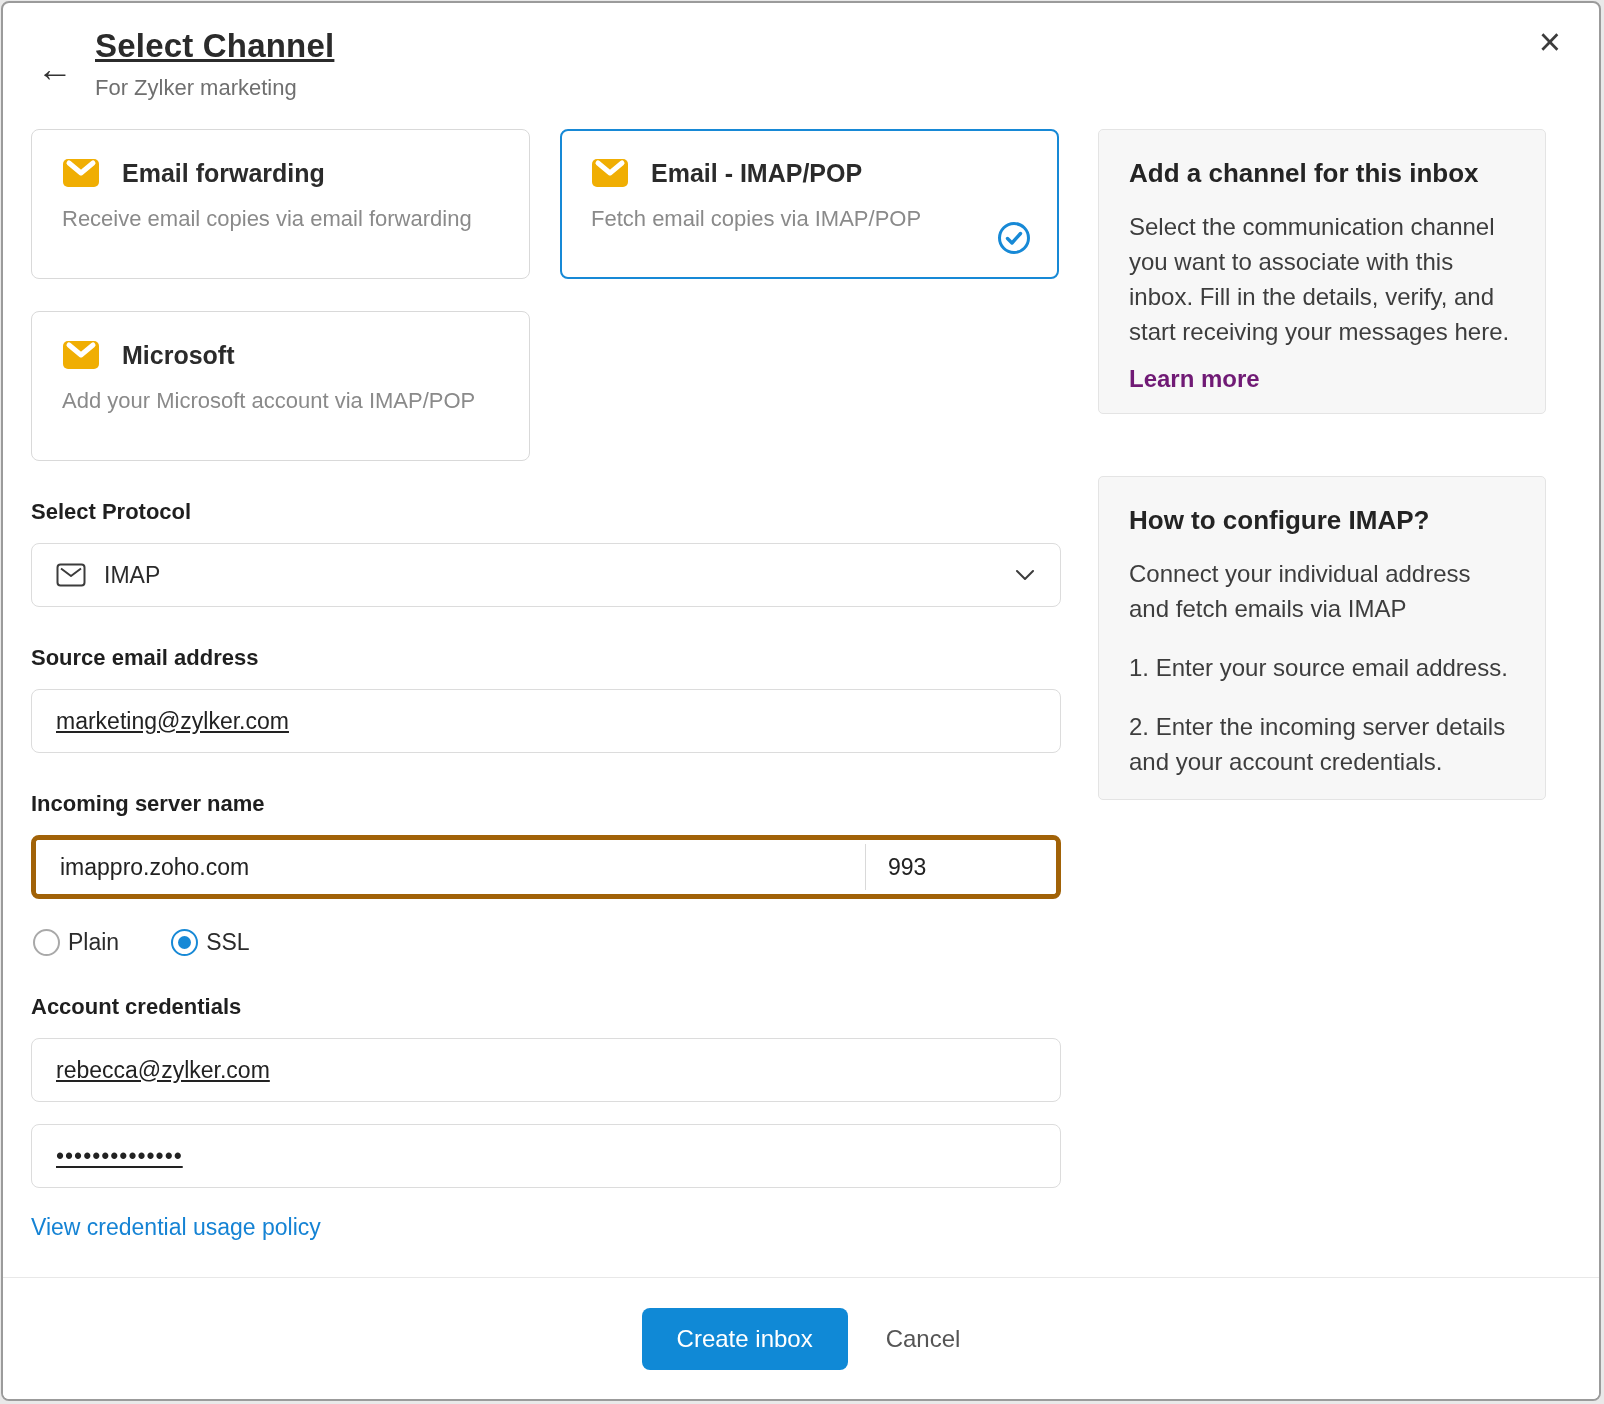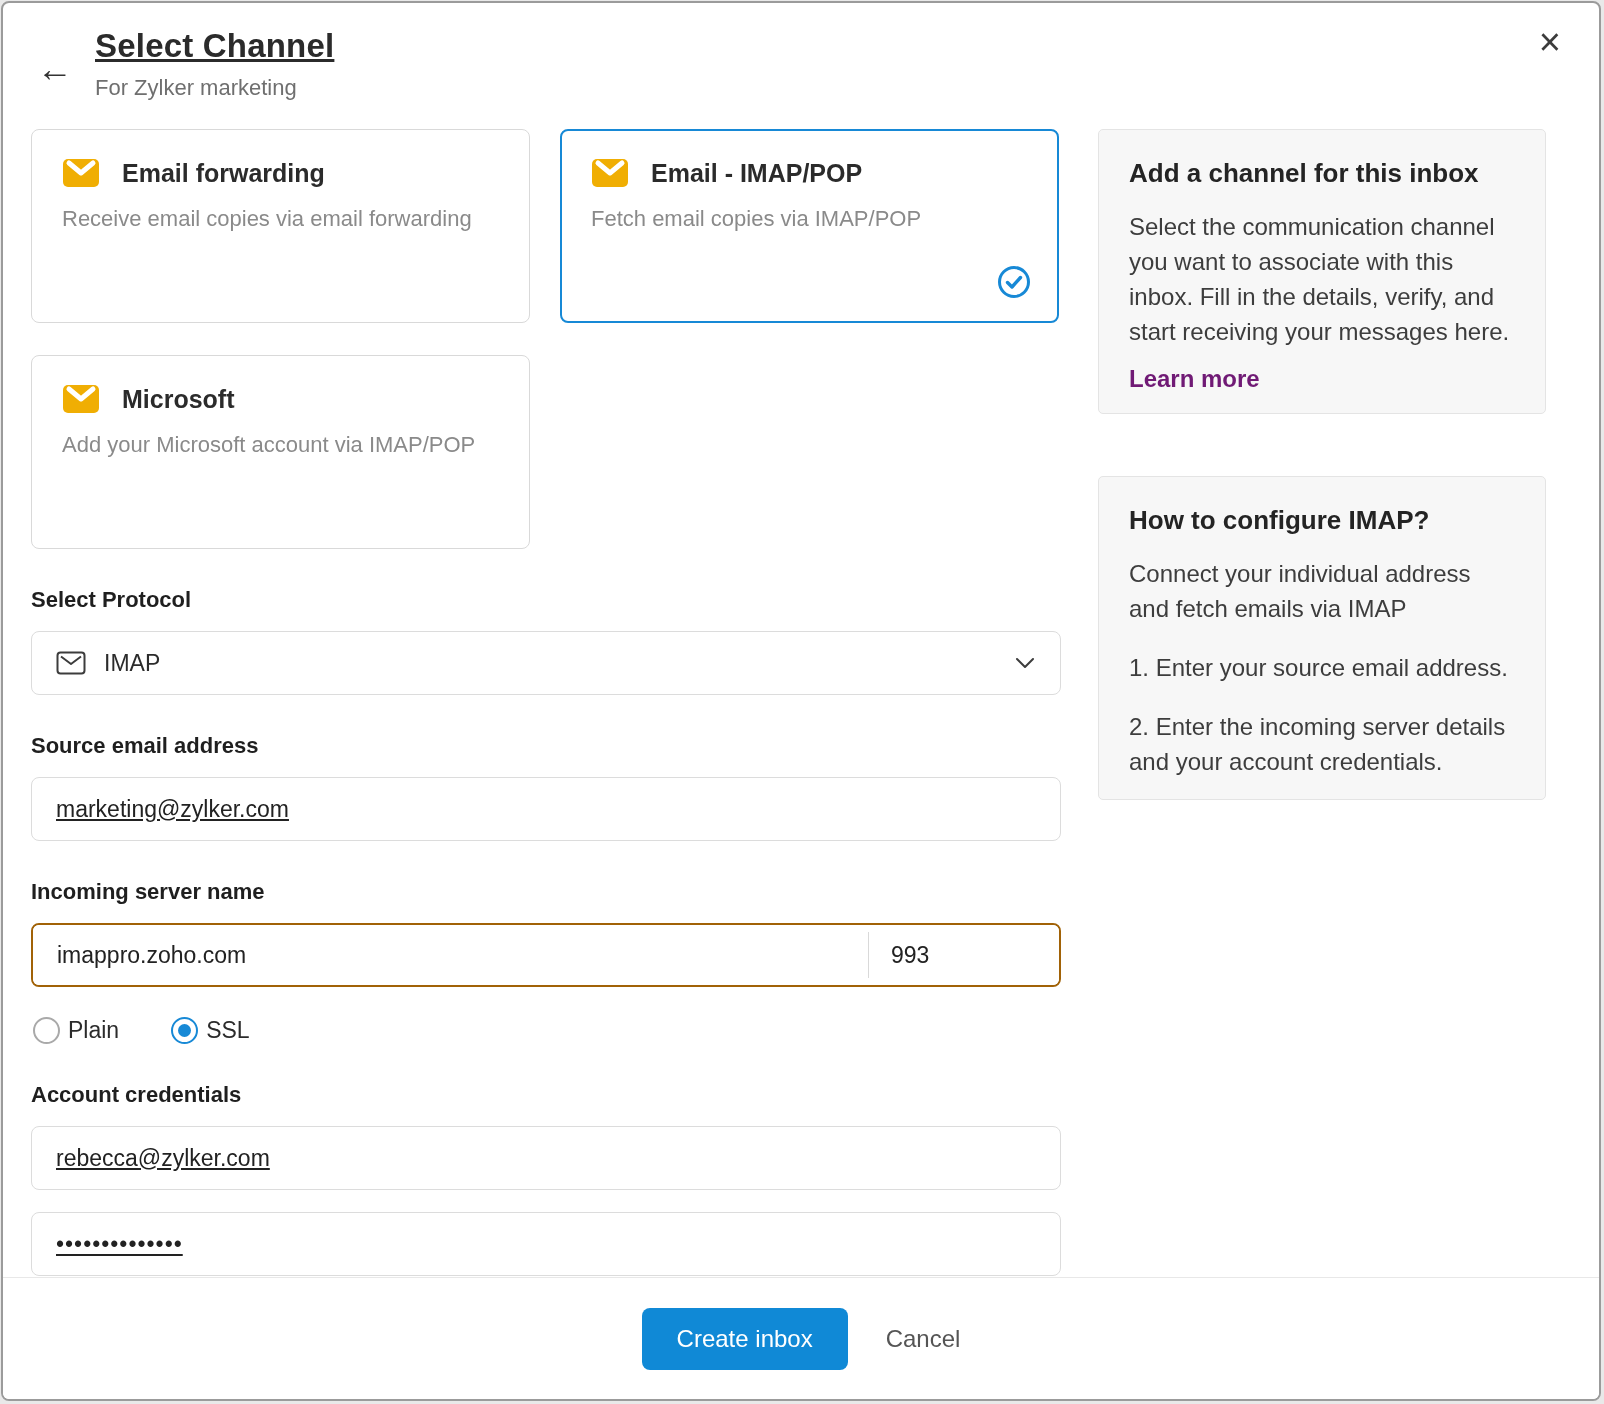--- a/index.html
+++ b/index.html
@@ -22,21 +22,21 @@
     position:absolute; right:38px; top:20px; font-size:38px; color:#3c3c3c;
     font-weight:300; cursor:pointer; line-height:1;
   }
   
   .main { display:flex; padding:28px 28px 0 28px; }
   .left-col { width:1030px; }
   .right-col { width:448px; margin-left:37px; }
   
   .cards { display:flex; flex-wrap:wrap; gap:32px 30px; }
   .card {
-    width:499px; height:194px; border:1px solid #d9d9d9; border-radius:8px;
+    width:499px; height:150px; border:1px solid #d9d9d9; border-radius:8px;
     padding:28px 30px; position:relative; background:#fff; cursor:pointer;
   }
   .card.selected { border:2px solid #1789d6; padding:27px 29px; }
   .card-head { display:flex; align-items:center; gap:22px; }
   .card-title { font-size:25px; font-weight:700; color:#2b2b2b; }
   .card-desc { font-size:22px; color:#8a8a8a; line-height:1.35; margin-top:16px; }
   .check-badge { position:absolute; right:26px; bottom:22px; width:34px; height:34px; }
   
   .field-label { font-size:22px; font-weight:700; color:#1f1f1f; margin:38px 0 18px 0; }
   .input-box {
@@ -45,21 +45,21 @@
     font-family:"Liberation Sans", sans-serif;
     text-decoration:underline;
   }
   .select-box {
     width:100%; height:64px; border:1px solid #dcdcdc; border-radius:8px;
     display:flex; align-items:center; padding:0 24px; gap:18px; cursor:pointer;
     background:#fff;
   }
   .select-text { font-size:23px; color:#2b2b2b; flex:1; }
   .server-box {
-    width:100%; height:64px; border:2px solid #a16207; border-radius:8px;
+    width:100%; height:64px; border:5px solid #a16207; border-radius:8px;
     display:flex; align-items:center; background:#fff; overflow:hidden;
   }
   .server-input { flex:1; border:none; outline:none; font-size:23px; color:#222;
     padding:0 24px; height:100%; font-family:"Liberation Sans", sans-serif; }
   .server-divider { width:1px; height:46px; background:#d9d9d9; }
   .port-input { width:190px; border:none; outline:none; font-size:23px; color:#222;
     padding:0 22px; height:100%; font-family:"Liberation Sans", sans-serif; }
   
   .radio-row { display:flex; align-items:center; gap:52px; margin:30px 0 6px 2px; }
   .radio-opt { display:flex; align-items:center; gap:8px; cursor:pointer; }

